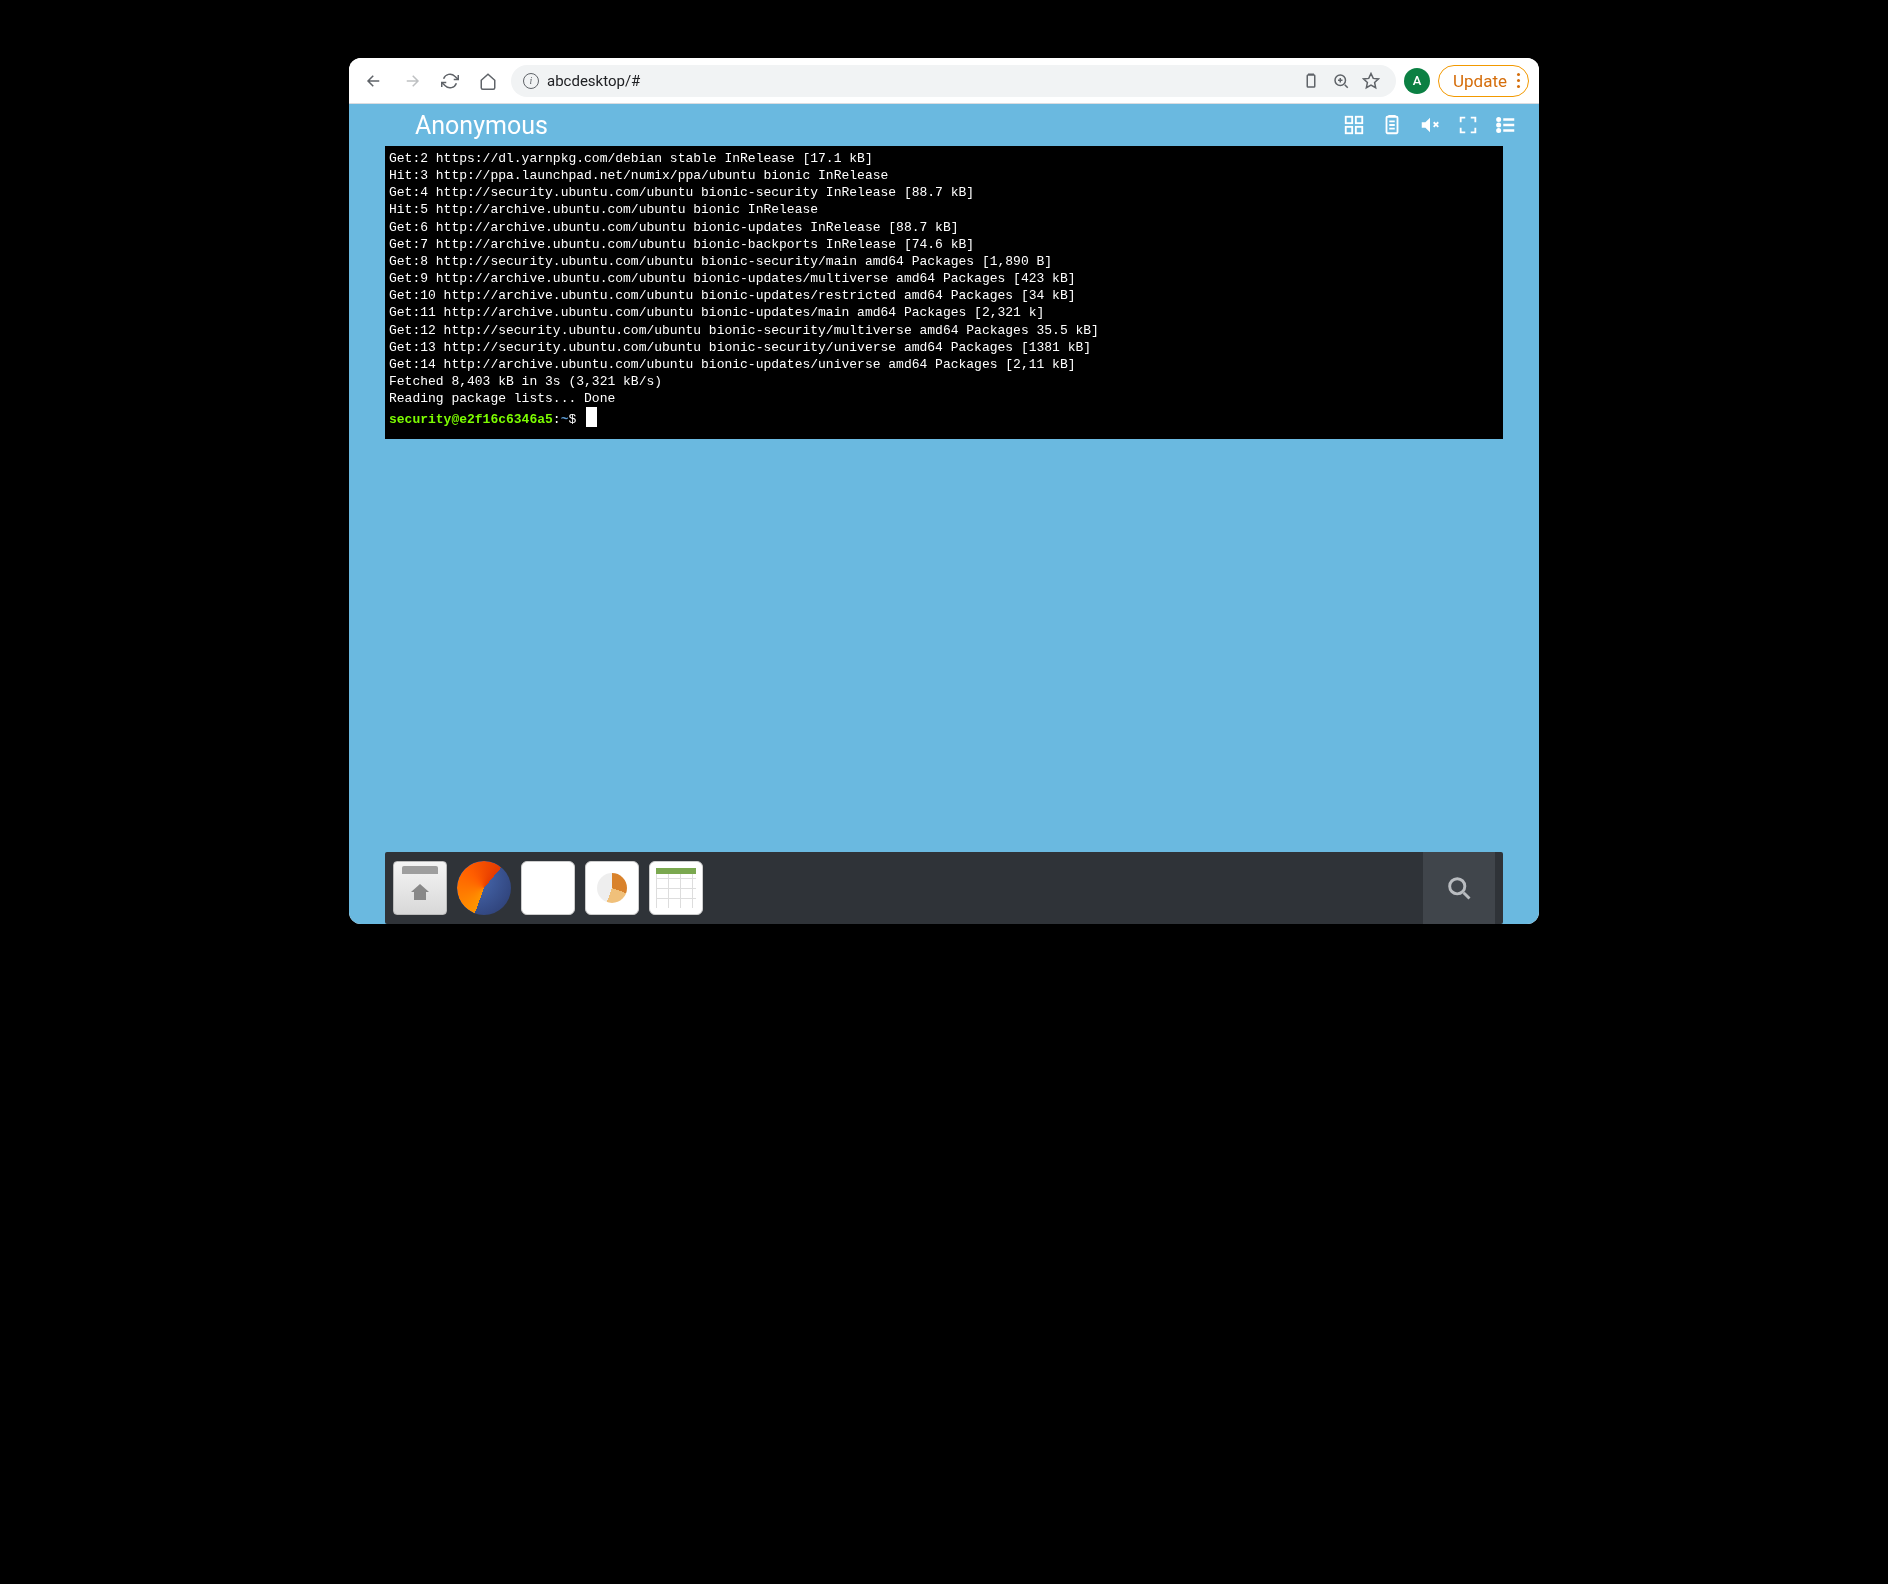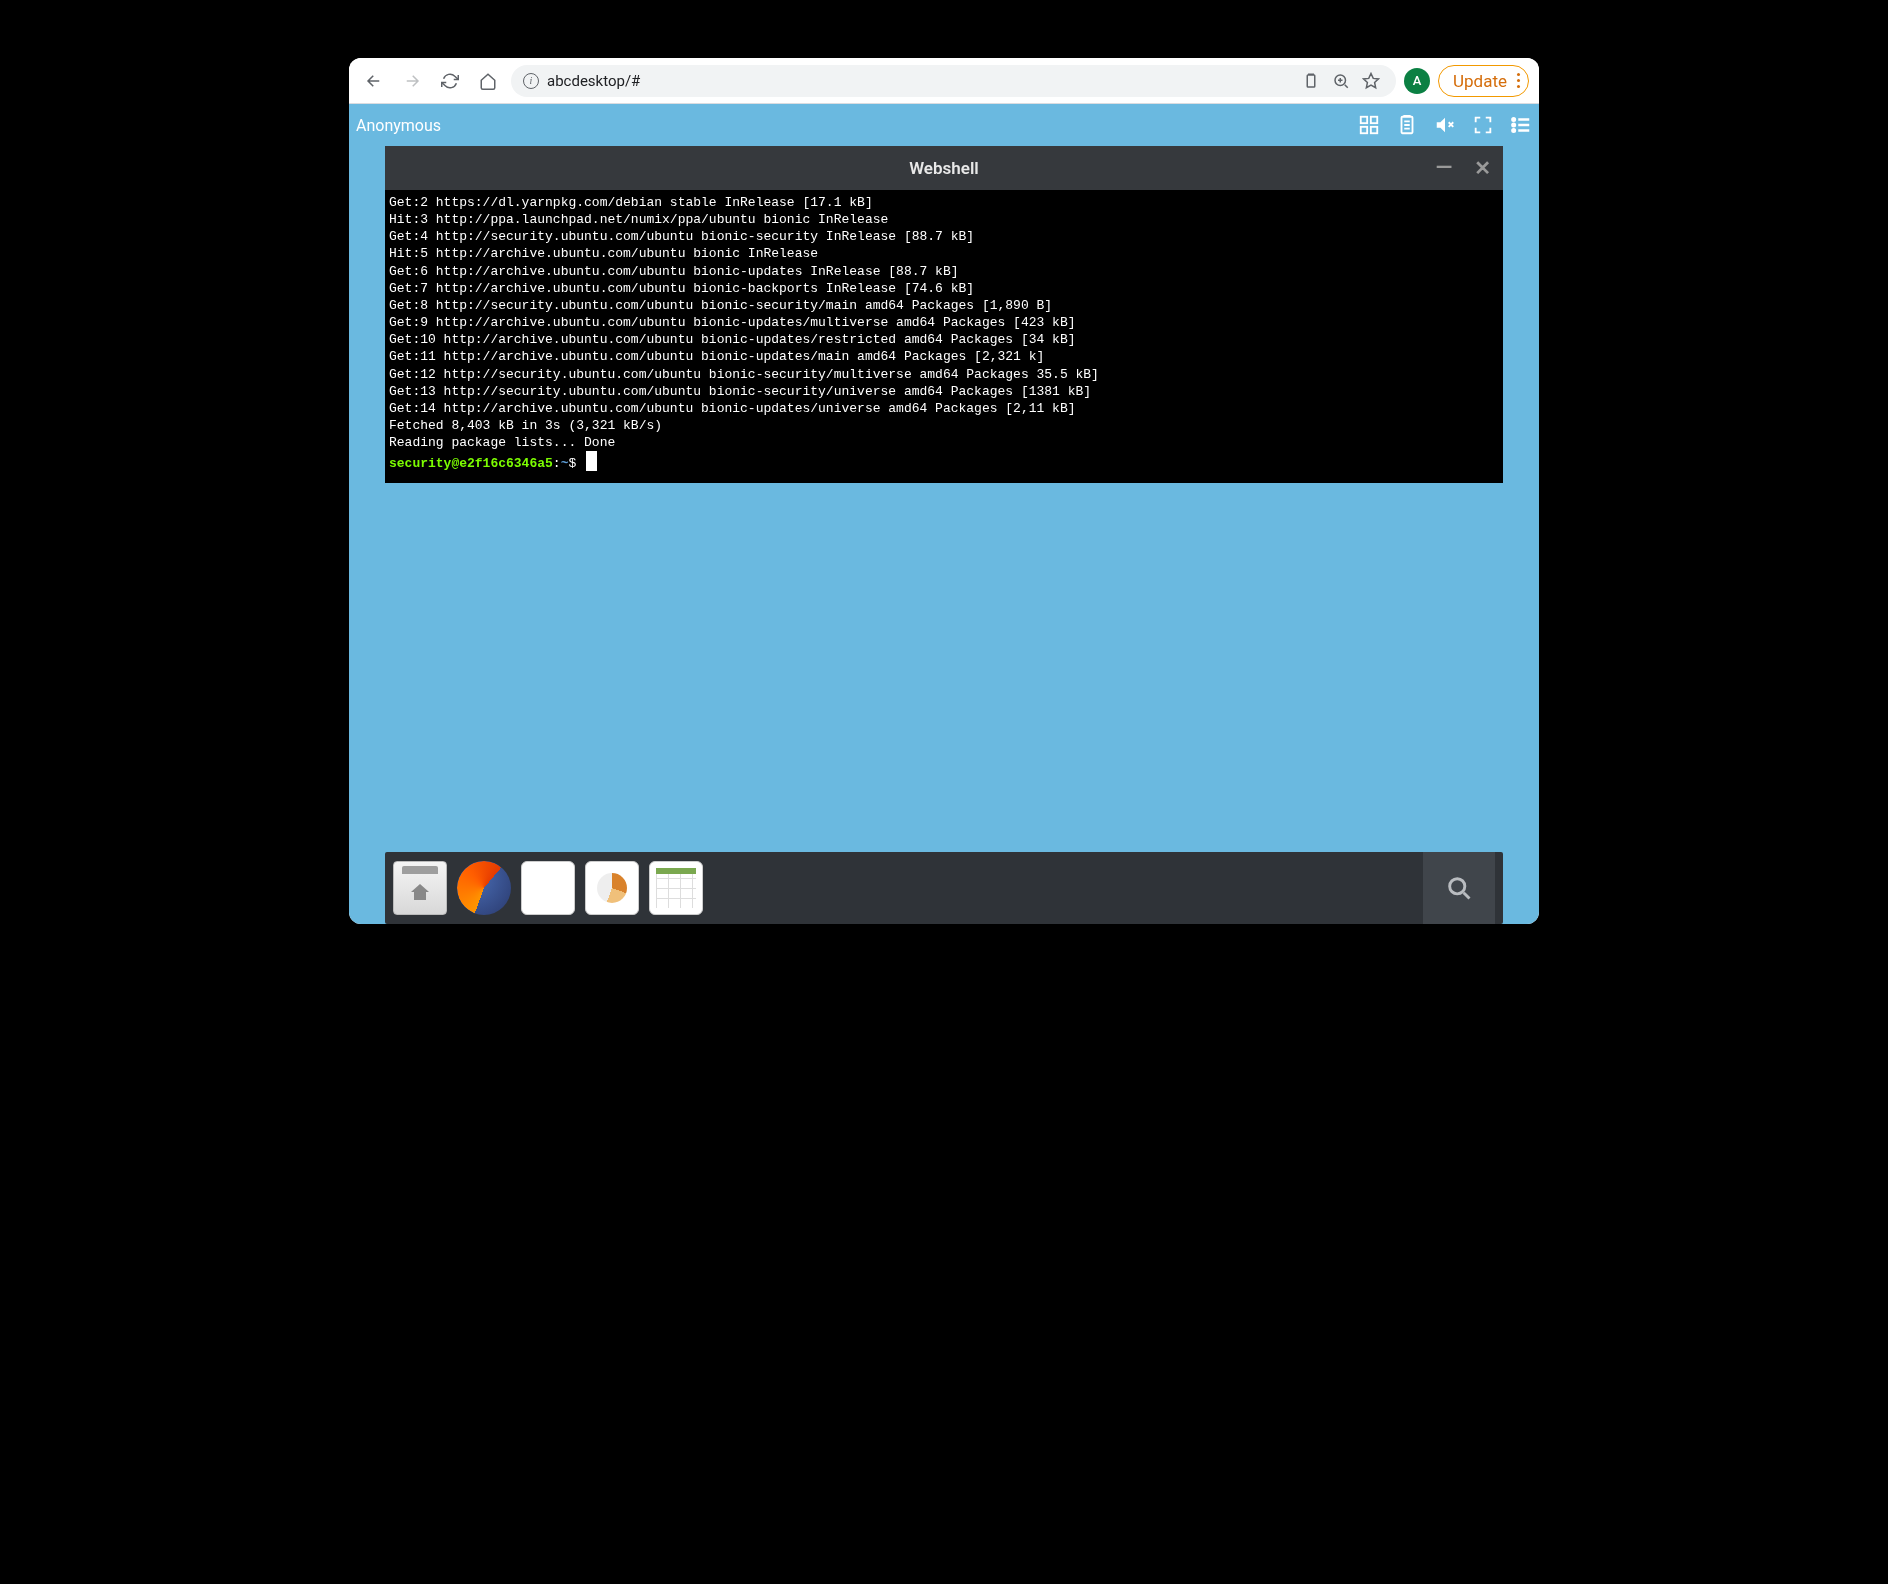--- a/index.html
+++ b/index.html
@@ -120,21 +120,21 @@
 
   
   .page {
     background:#6ab9e0;
     height: 820px;
     display:flex;
     flex-direction:column;
   }
   .page-topbar{
     height:42px;display:flex;align-items:center;justify-content:space-between;
-    padding:0 7px;color:#fff;font-size:16px;
+    padding:0 22px;color:#fff;font-size:25px;margin-left:44px;
   }
   .page-icons{display:flex;gap:16px;align-items:center;}
   .page-icons svg{width:22px;height:22px;color:#fff;}
 
   .terminal-shell{
     margin:0 36px;
     background:#000;
     border-radius:0;
     flex:0 0 auto;
   }
@@ -298,27 +298,20 @@
         <svg viewBox="0 0 24 24" fill="none" stroke="currentColor" stroke-width="2.5">
             <circle cx="4" cy="6" r="1.5" fill="currentColor"></circle>
             <circle cx="4" cy="12" r="1.5" fill="currentColor"></circle>
             <circle cx="4" cy="18" r="1.5" fill="currentColor"></circle>
             <path d="M9 6h12M9 12h12M9 18h12"></path>
           </svg>
       </div>
     </div>
 
     <div class="terminal-shell">
-      <div class="term-titlebar">
-        <span>Webshell</span>
-        <div class="term-controls">
-          <span>—</span>
-          <span class="x">✕</span>
-        </div>
-      </div>
       <div class="term-body" id="term-body">Get:2 https://dl.yarnpkg.com/debian stable InRelease [17.1 kB]
 Hit:3 http://ppa.launchpad.net/numix/ppa/ubuntu bionic InRelease
 Get:4 http://security.ubuntu.com/ubuntu bionic-security InRelease [88.7 kB]
 Hit:5 http://archive.ubuntu.com/ubuntu bionic InRelease
 Get:6 http://archive.ubuntu.com/ubuntu bionic-updates InRelease [88.7 kB]
 Get:7 http://archive.ubuntu.com/ubuntu bionic-backports InRelease [74.6 kB]
 Get:8 http://security.ubuntu.com/ubuntu bionic-security/main amd64 Packages [1,890 B]
 Get:9 http://archive.ubuntu.com/ubuntu bionic-updates/multiverse amd64 Packages [423 kB]
 Get:10 http://archive.ubuntu.com/ubuntu bionic-updates/restricted amd64 Packages [34 kB]
 Get:11 http://archive.ubuntu.com/ubuntu bionic-updates/main amd64 Packages [2,321 k]

